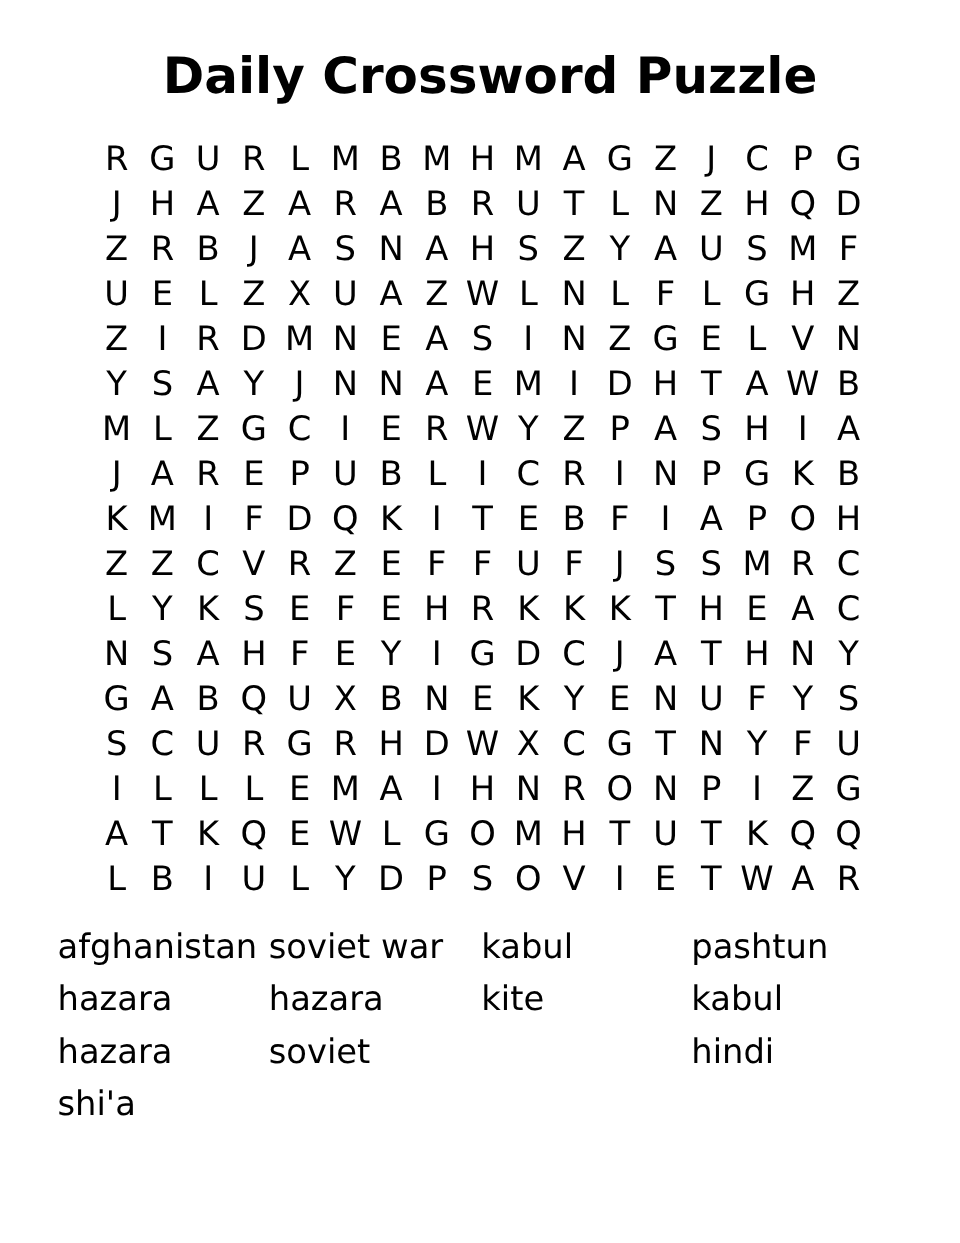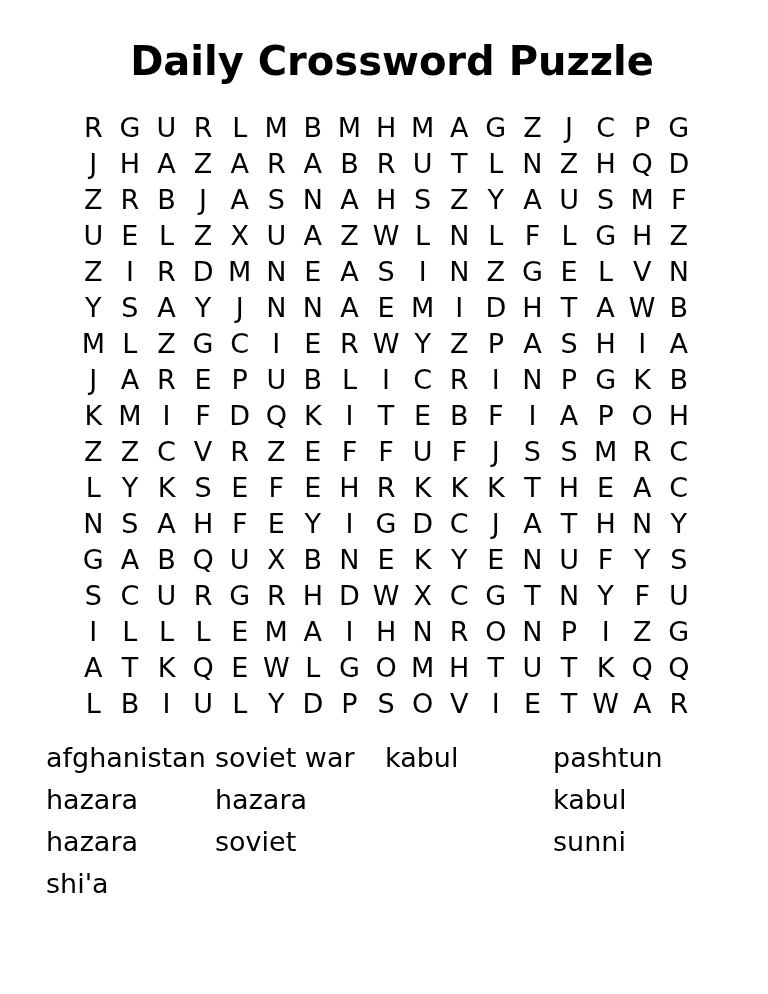--- a/index.html
+++ b/index.html
@@ -366,20 +366,21 @@
         <div class="word">hazara</div>
         <div class="word">shi'a</div>
       </div>
       <div class="word-col">
         <div class="word">soviet war</div>
         <div class="word">hazara</div>
         <div class="word">soviet</div>
       </div>
       <div class="word-col">
         <div class="word">kabul</div>
+        <div class="word">kite</div>
       </div>
       <div class="word-col">
         <div class="word">pashtun</div>
         <div class="word">kabul</div>
-        <div class="word">sunni</div>
+        <div class="word">hindi</div>
       </div>
     </div>
 </div>
 
 </body></html>

